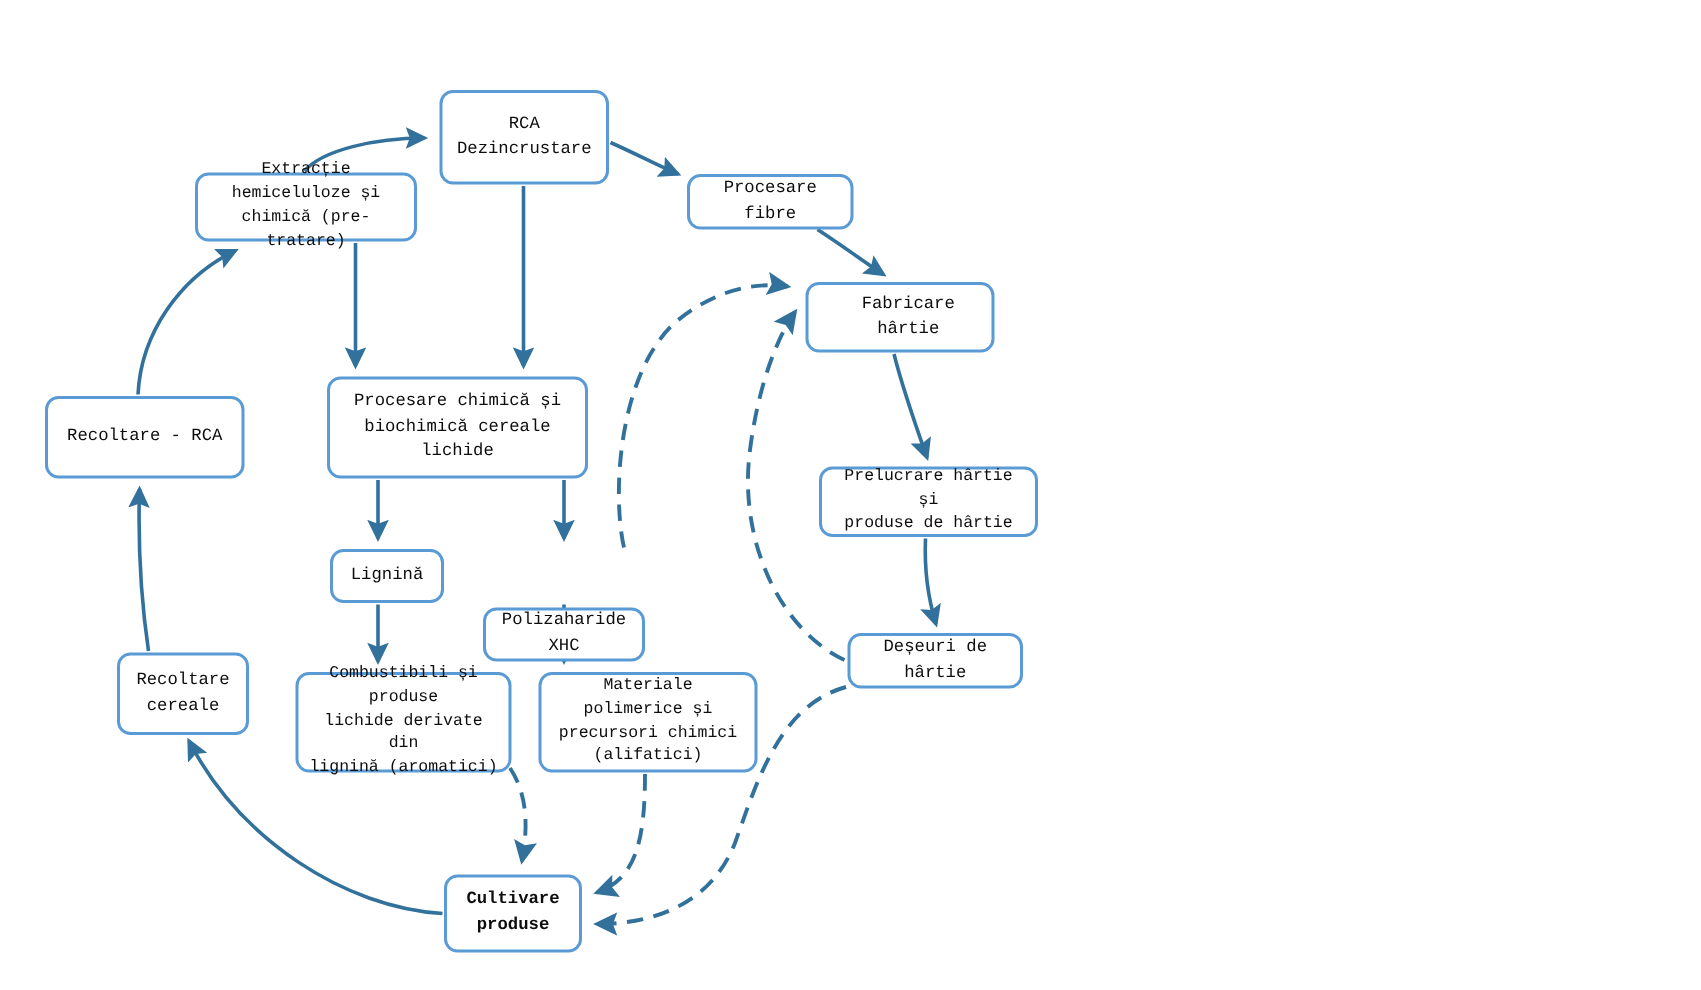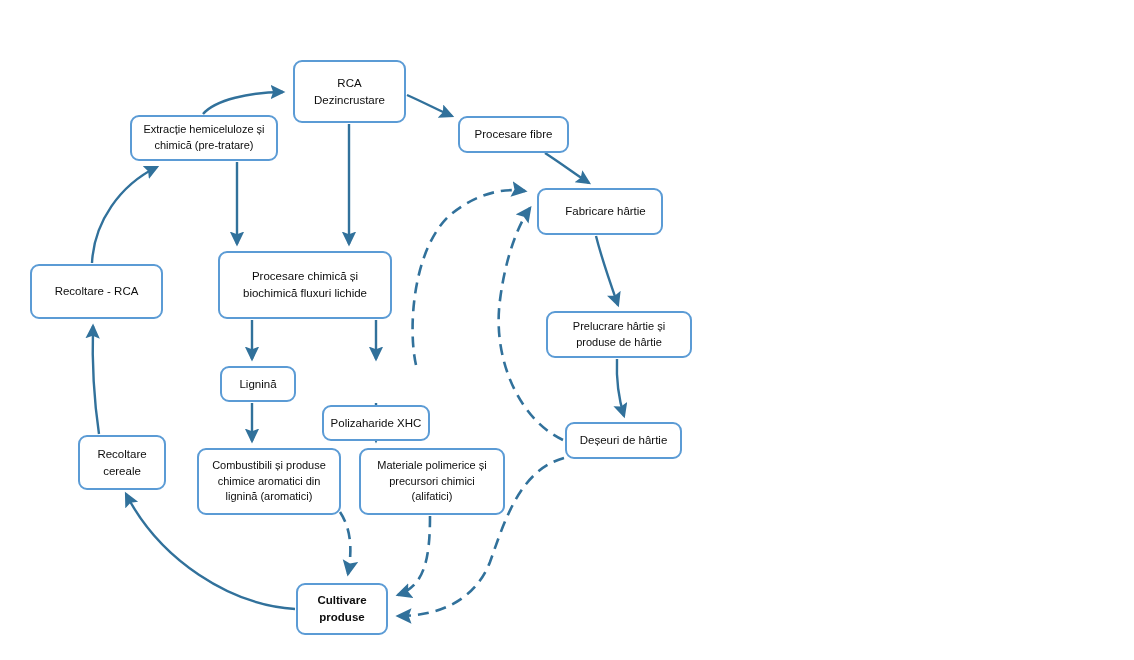--- a/index.html
+++ b/index.html
@@ -6,21 +6,21 @@
     margin: 0;
     padding: 0;
     background: #ffffff;
   }
   #stage {
     position: relative;
     width: 1134px;
     height: 660px;
     background: #ffffff;
     overflow: hidden;
-    font-family: Liberation Sans, sans-serif;
+    font-family: Liberation Mono, monospace;
   }
   #edges {
     position: absolute;
     left: 0;
     top: 0;
     width: 1134px;
     height: 660px;
   }
   .node {
     position: absolute;
@@ -121,21 +121,21 @@
   <div class="node" style="left:537px; top:188px; width:126px; height:47px;padding-left:16px;">
     <span>Fabricare hârtie</span>
   </div>
 
   <div class="node" style="left:30px; top:264px; width:133px; height:55px;">
     <span>Recoltare - RCA</span>
   </div>
 
   <div class="node" style="left:218px; top:251px; width:174px; height:68px;">
     <span>Procesare chimică și
-biochimică fluxuri lichide</span>
+biochimică cereale lichide</span>
   </div>
 
   <div class="node n-sm" style="left:546px; top:311px; width:146px; height:47px;">
     <span>Prelucrare hârtie și
 produse de hârtie</span>
   </div>
 
   <div class="node" style="left:220px; top:366px; width:76px; height:36px;">
     <span>Lignină</span>
   </div>
@@ -148,21 +148,21 @@
     <span>Deșeuri de hârtie</span>
   </div>
 
   <div class="node" style="left:78px; top:435px; width:88px; height:55px;">
     <span>Recoltare
 cereale</span>
   </div>
 
   <div class="node n-sm" style="left:197px; top:448px; width:144px; height:67px;">
     <span>Combustibili și produse
-chimice aromatici din
+lichide derivate din
 lignină (aromatici)</span>
   </div>
 
   <div class="node n-sm" style="left:359px; top:448px; width:146px; height:67px;">
     <span>Materiale polimerice și
 precursori chimici
 (alifatici)</span>
   </div>
 
   <div class="node" style="left:296px; top:583px; width:92px; height:52px; font-weight:bold;">

